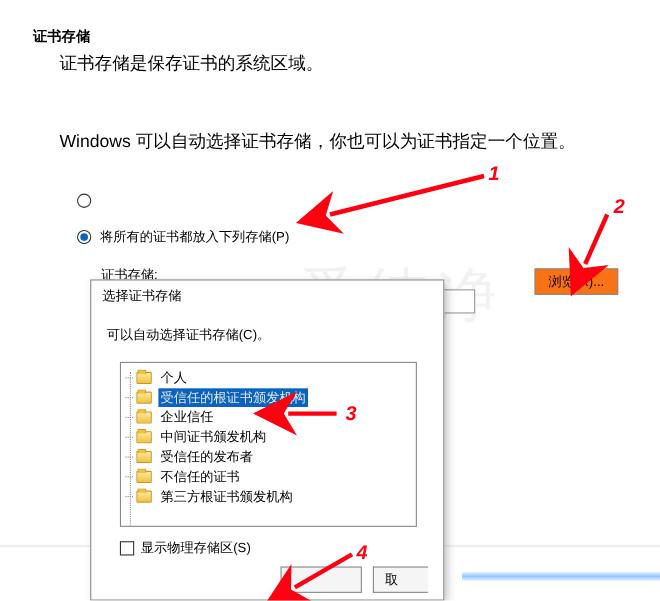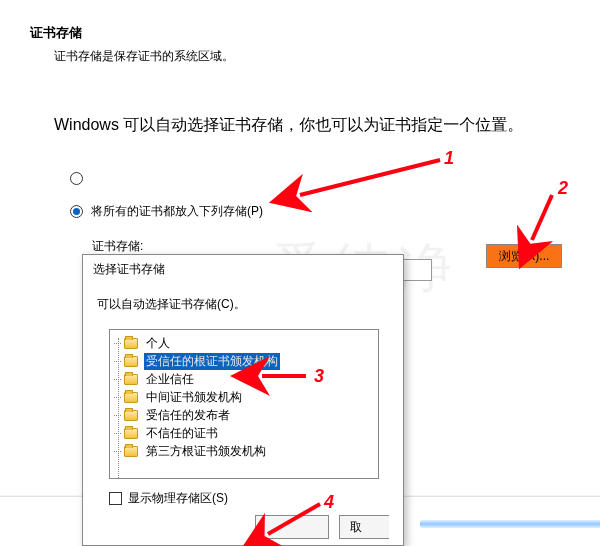--- a/index.html
+++ b/index.html
@@ -14,21 +14,21 @@
     overflow: hidden;
   }
   .main-wizard {
     position: absolute;
     left: 0; top: 0;
     width: 600px;
     padding: 12px 30px 0 30px;
     margin-top: 12px;
   }
   .wizard-title { font-weight: bold; font-size: 13px; margin-bottom: 6px; }
-  .wizard-subtitle { margin-left: 24px; font-size: 12px; margin-bottom: 50px; }
+  .wizard-subtitle { margin-left: 24px; font-size: 16px; margin-bottom: 50px; }
   .wizard-hint { margin-left: 24px; font-size: 16px; margin-bottom: 36px; }
   .radio-group { margin-left: 40px; }
   .radio-row {
     display: flex; align-items: center;
     font-size: 12px; margin-bottom: 18px;
   }
   .radio-outer {
     width: 13px; height: 13px;
     border: 1px solid #333; border-radius: 50%;
     margin-right: 8px;

